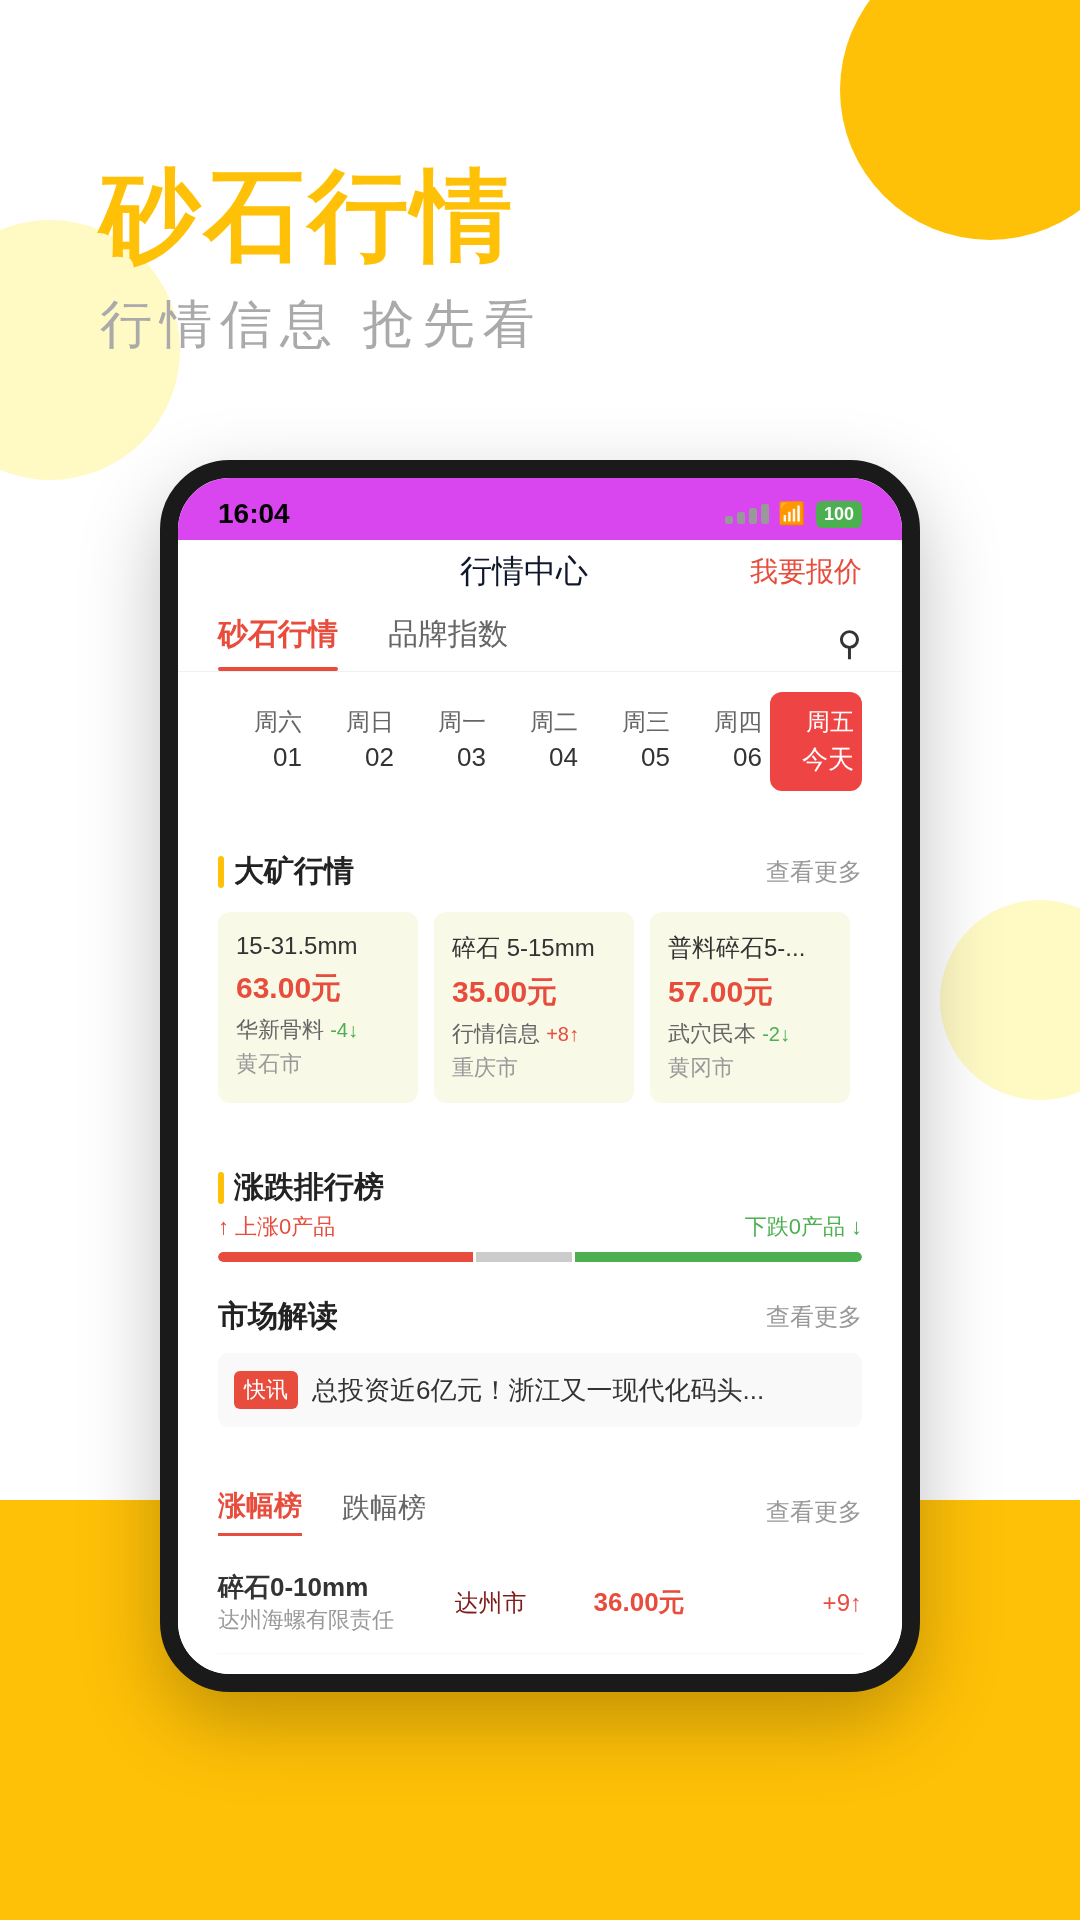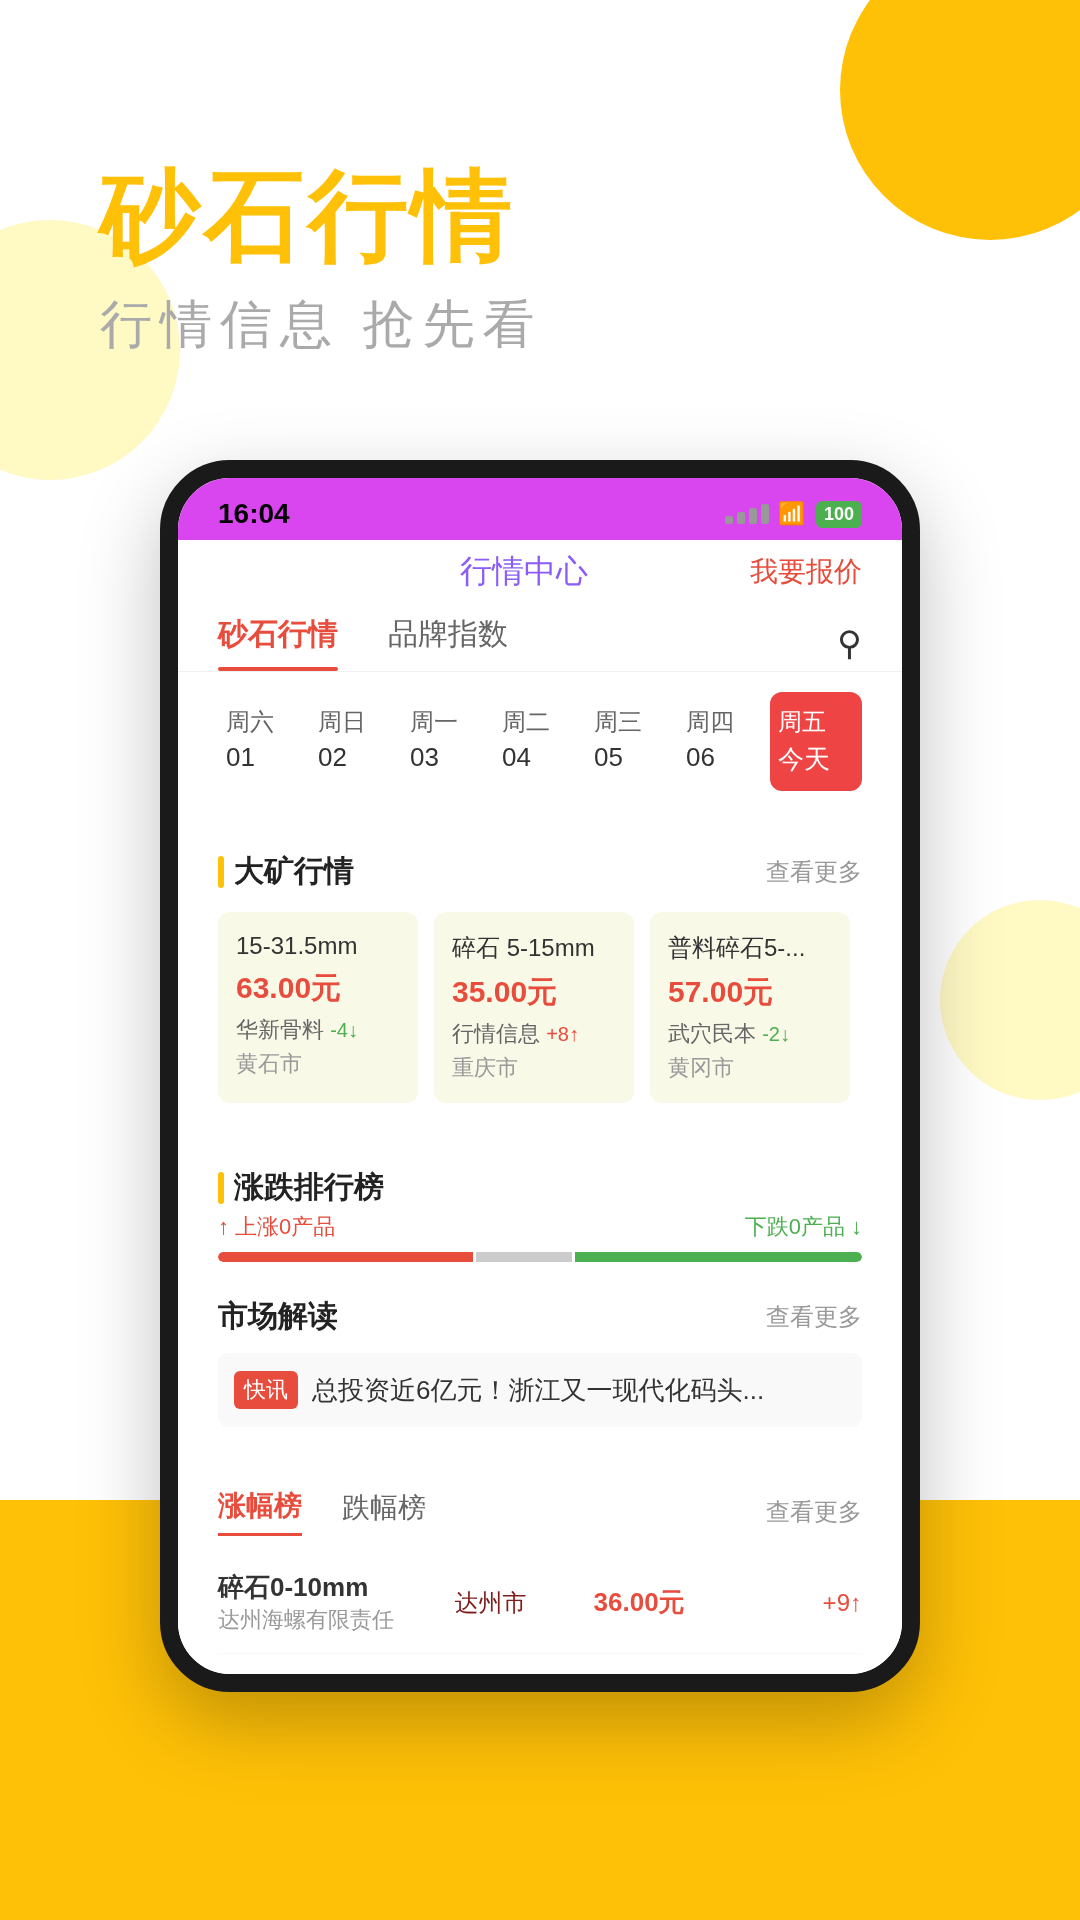--- a/index.html
+++ b/index.html
@@ -136,21 +136,21 @@
     
     .app-header {
       display: flex;
       justify-content: space-between;
       align-items: center;
       padding: 10px 40px 20px;
       background: #fff;
     }
     .header-title {
       font-size: 32px;
-      color: #8b5cf6;
+      color: #0f172a;
       font-weight: 500;
     }
     .header-action {
       font-size: 28px;
       color: #e74c3c;
     }
 
     
     .tabs-row {
       display: flex;
@@ -188,21 +188,21 @@
 
     
     .day-selector {
       display: flex;
       padding: 20px 40px;
       gap: 0;
       background: #fff;
     }
     .day-item {
       flex: 1;
-      text-align: left;
+      text-align: right;
       padding: 14px 8px;
       border-radius: 12px;
       cursor: pointer;
     }
     .day-item.active {
       background: #ef4444;
       border-radius: 12px;
     }
     .day-name {
       font-size: 24px;

